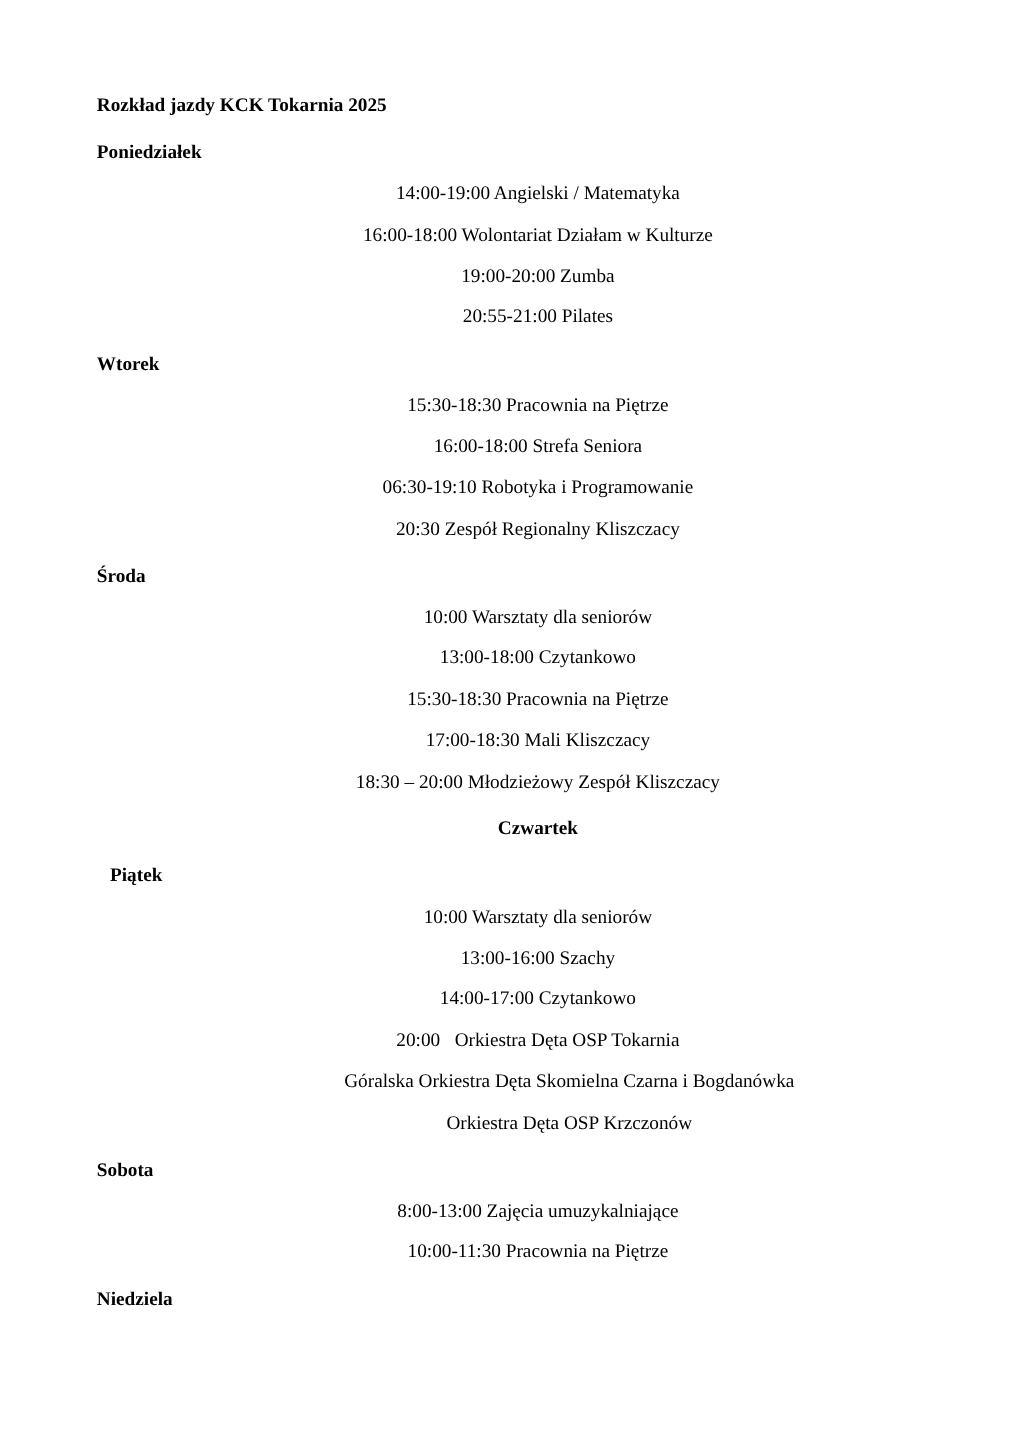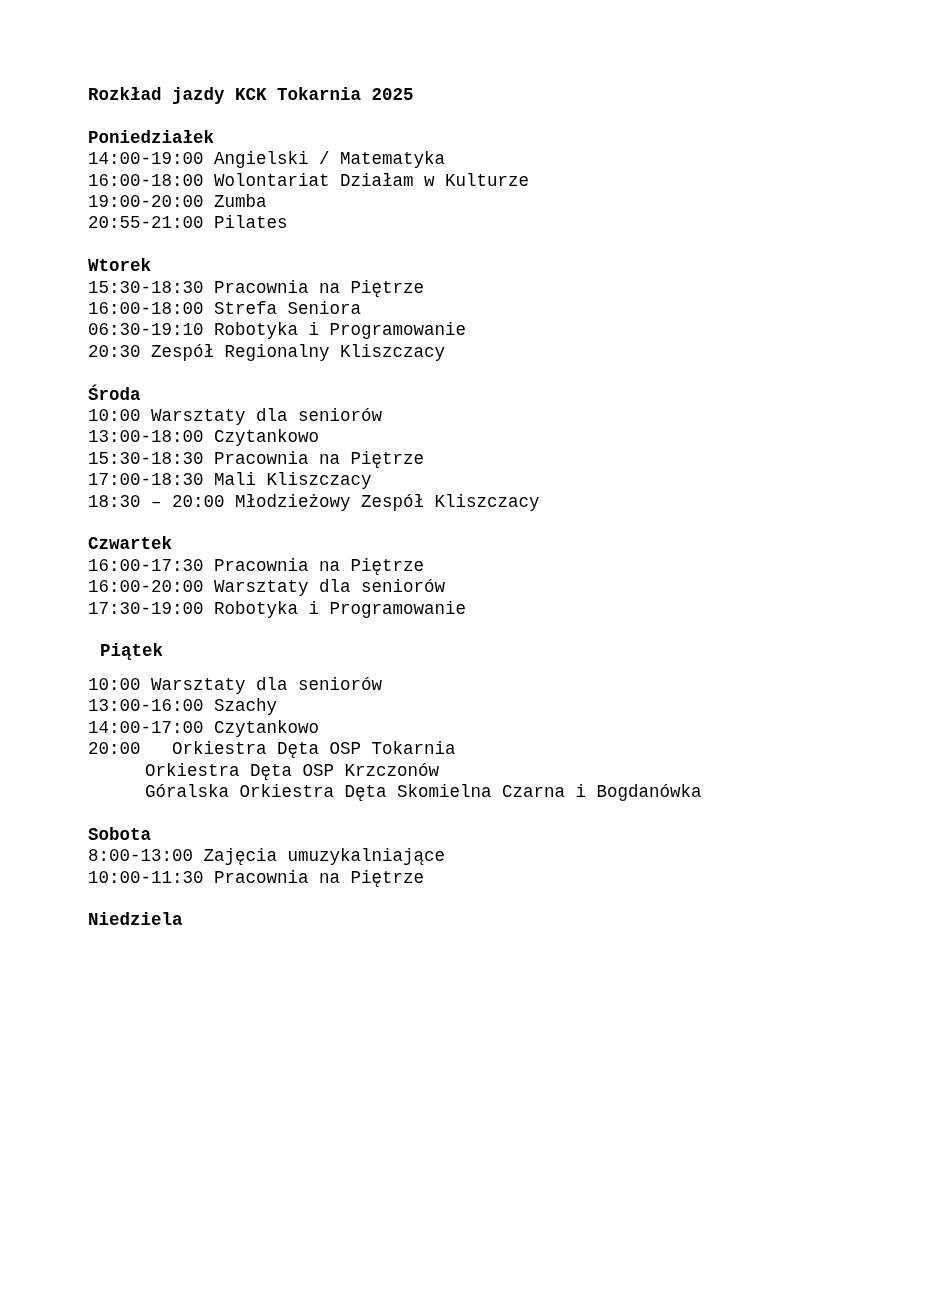--- a/index.html
+++ b/index.html
@@ -15,38 +15,38 @@
       font-family: "Liberation Serif", serif;
       font-size: 17.5px;
       line-height: 21.4px;
     }
     .page {
       box-sizing: border-box;
       width: 930px;
       height: 1315px;
       padding: 85px 40px 40px 88px;
       background: #ffffff;
-      font-family: Liberation Mono, monospace;
     }
     .doc-title {
       font-weight: bold;
       margin: 0 0 21.4px 0;
       font-size: 17.5px;
       line-height: 21.4px;
     }
     .section {
       margin: 0 0 21.4px 0;
     }
     .day-heading {
       font-weight: bold;
       margin: 0;
     }
     .entry {
-      margin: 0;
+      margin: 16px;
       white-space: pre-wrap;
+      text-align: center;
     }
     .indent-1 {
       padding-left: 57px;
     }
   </style>
 </head>
 <body>
 
 <main class="page">
   <h1 class="doc-title">Rozkład jazdy KCK Tokarnia 2025</h1>
@@ -87,44 +87,37 @@
 
   <p class="entry">15:30-18:30 Pracownia na Piętrze</p>
 
   <p class="entry">17:00-18:30 Mali Kliszczacy</p>
 
   <p class="entry">18:30 – 20:00 Młodzieżowy Zespół Kliszczacy</p>
 </div>
   </section>
 
   <section class="section">
-    <h2 class="day-heading doc-title-like" style="font-size:17.5px;line-height:21.4px;margin:0;">Czwartek</h2>
-    <div>
-  <p class="entry">16:00-17:30 Pracownia na Piętrze</p>
-
-  <p class="entry">16:00-20:00 Warsztaty dla seniorów</p>
-
-  <p class="entry">17:30-19:00 Robotyka i Programowanie</p>
-</div>
+    <h2 class="day-heading doc-title-like" style="font-size:17.5px;line-height:21.4px;margin:0;text-align:center;">Czwartek</h2>
   </section>
 
   <section class="section">
     <h2 class="day-heading doc-title-like" style="font-size:17.5px;line-height:21.4px;margin:12px;">Piątek</h2>
     <div>
   <p class="entry">10:00 Warsztaty dla seniorów</p>
 
   <p class="entry">13:00-16:00 Szachy</p>
 
   <p class="entry">14:00-17:00 Czytankowo</p>
 
   <p class="entry">20:00   Orkiestra Dęta OSP Tokarnia</p>
 
+  <p class="entry indent-1">Góralska Orkiestra Dęta Skomielna Czarna i Bogdanówka</p>
+
   <p class="entry indent-1">Orkiestra Dęta OSP Krzczonów</p>
-
-  <p class="entry indent-1">Góralska Orkiestra Dęta Skomielna Czarna i Bogdanówka</p>
 </div>
   </section>
 
   <section class="section">
     <h2 class="day-heading doc-title-like" style="font-size:17.5px;line-height:21.4px;margin:0;">Sobota</h2>
     <div>
   <p class="entry">8:00-13:00 Zajęcia umuzykalniające</p>
 
   <p class="entry">10:00-11:30 Pracownia na Piętrze</p>
 </div>

